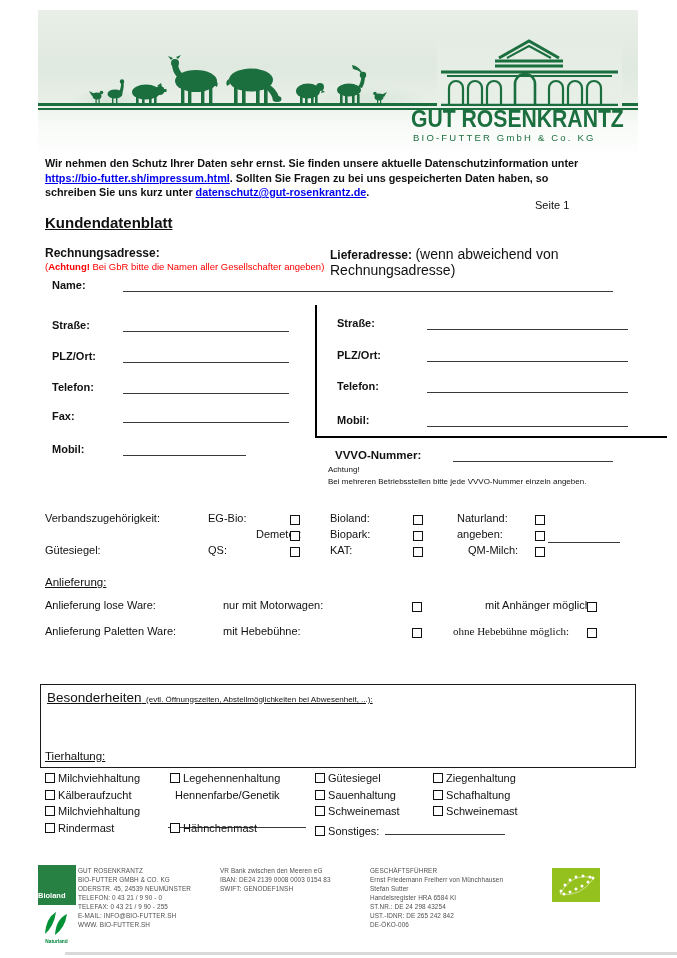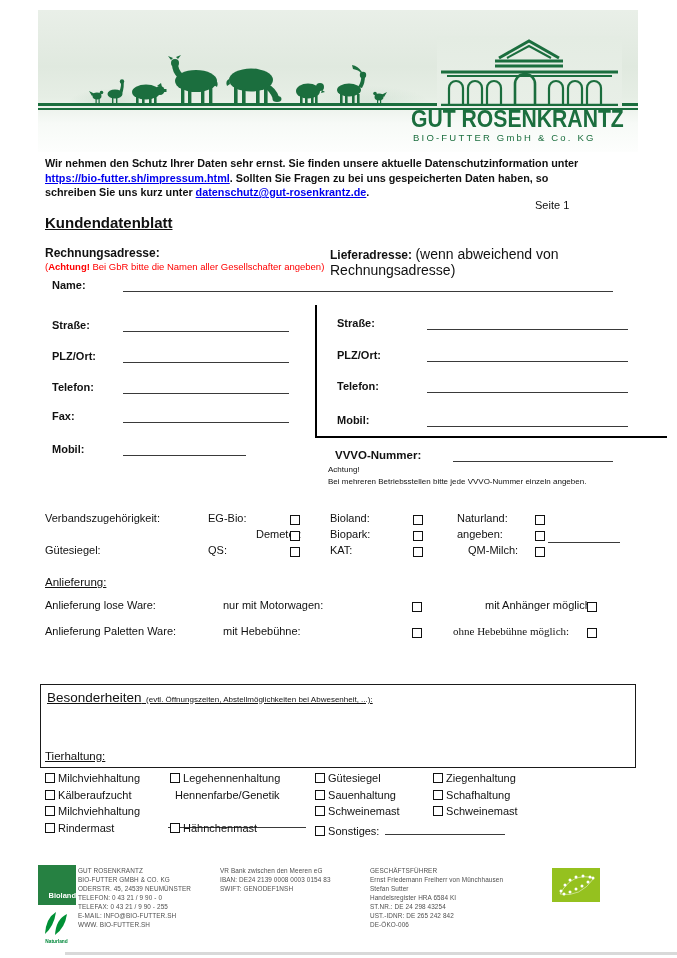--- a/index.html
+++ b/index.html
@@ -46,21 +46,21 @@
   
   #bes-box{position:absolute;left:40px;top:684px;width:594px;height:82px;border:1.6px solid #1a1a1a;text-align:center;}
   #bes-head{position:absolute;left:6px;top:3px;text-decoration:underline;}
   #bes-head .big{font-size:13.5px;}
   #bes-head .small{font-size:8px;}
   
   .sec-head{position:absolute;font-size:11.5px;text-decoration:underline;}
   
   .foot-col{position:absolute;font-size:6.4px;line-height:9px;color:#4f4f4f;letter-spacing:.1px;}
   #bioland{position:absolute;left:38px;top:865px;width:38px;height:40px;background:#268142;}
-  #bioland span{position:absolute;left:0;right:0;bottom:5px;text-align:right;color:#fff;font-size:7.5px;font-weight:bold;}
+  #bioland span{position:absolute;left:0;right:0;bottom:5px;text-align:left;color:#fff;font-size:7.5px;font-weight:bold;}
   #naturland{position:absolute;left:41px;top:908px;width:31px;height:40px;}
   #naturland .mark{position:absolute;left:0;top:0;width:31px;height:30px;background:#fff;}
   #naturland .txt{position:absolute;left:0;right:0;top:31px;text-align:center;color:#00883a;font-size:4.8px;font-weight:bold;}
   #eulogo{position:absolute;left:552px;top:868px;width:48px;height:34px;background:#95c11f;}
   #hscroll{position:absolute;left:65px;top:952px;width:612px;height:3px;background:#d9d9d9;}
 </style>
 </head>
 <body>
 
 <div id="page">

